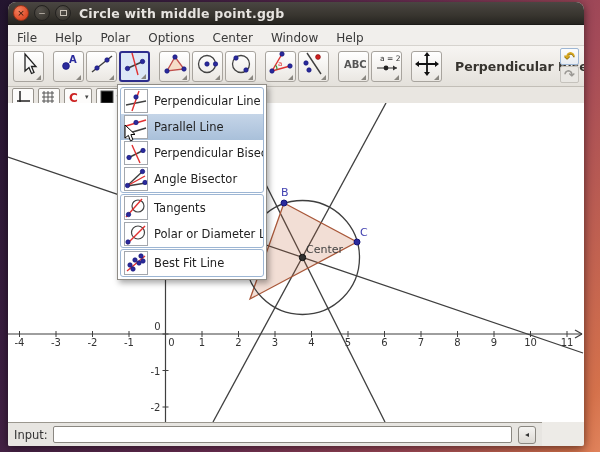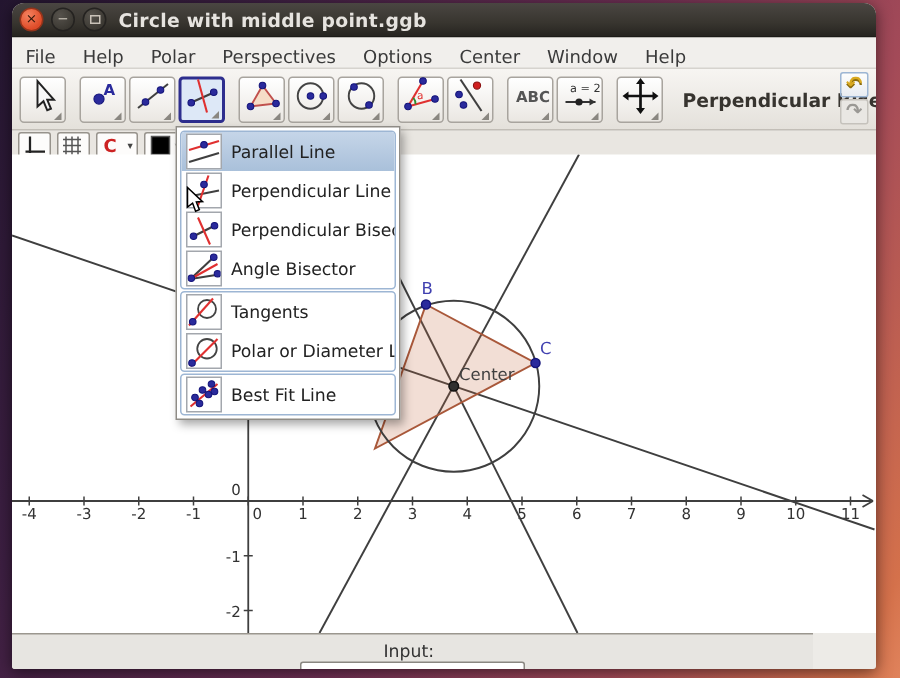--- a/index.html
+++ b/index.html
@@ -57,21 +57,21 @@
   .toolmenu{position:absolute;left:109px;top:82px;width:146px;background:#ffffff;
     border:1px solid #8f8c86;box-shadow:2px 3px 6px rgba(0,0,0,.35);padding:1px;z-index:30;}
   .tm-group{border:1px solid #9db6d4;border-radius:3px;margin:1px;overflow:hidden;background:#fff;}
   .tm-item{height:26px;display:flex;align-items:center;}
   .tm-item.hl{background:linear-gradient(#c5d5e8,#a9c0da);}
   .tm-iconbox{width:22px;height:22px;border:1px solid #a3a7ad;background:#fff;margin:0 6px 0 3px;
     display:flex;align-items:center;justify-content:center;flex:0 0 auto;}
   .tm-label{font-size:11.5px;color:#222;white-space:nowrap;}
   
   .inputbar{position:absolute;left:0;bottom:0;width:534px;height:24px;background:#e7e5e1;
-    border-top:1px solid #9b978f;display:flex;align-items:center;box-sizing:border-box;padding:4px 6px;flex-direction:column;}
+    border-top:1px solid #9b978f;display:flex;align-items:center;box-sizing:border-box;padding:4px 6px;}
   .inputbar label{font-size:11.5px;color:#333;margin-right:5px;}
   .inputbar input{flex:1;height:15px;border:1px solid #8a8781;border-radius:2px;
     font-size:11px;padding:0 3px;background:#fff;outline:none;}
   .help-btn{width:16px;height:16px;margin-left:6px;border:1px solid #8a8781;border-radius:3px;
     background:linear-gradient(#f5f4f2,#dcd9d4);display:flex;align-items:center;justify-content:center;
     font-size:8px;color:#333;}
   .cursor{position:absolute;left:115px;top:122px;z-index:50;pointer-events:none;}
   svg text{font-family:"DejaVu Sans","Liberation Sans",sans-serif;}
 </style>
 </head>
@@ -85,21 +85,20 @@
     <span class="winbtn plain">
         <span class="sq"></span>
       </span>
     <span class="title">Circle with middle point.ggb</span>
   </div>
 
   <div class="menubar" id="menubar">
       <span>File</span>
       <span>Help</span>
       <span>Polar</span>
-      <span>Perspectives</span>
       <span>Options</span>
       <span>Center</span>
       <span>Window</span>
       <span>Help</span>
     </div>
 
   <div class="toolbar">
     <div style="display:flex;align-items:center;margin-left:4px;" id="toolbar-buttons">
         <div class="tb-btn">
           <span><svg width="26" height="26" viewBox="0 0 26 26">
@@ -323,39 +322,39 @@
       <circle cx="294.5" cy="154.5" r="3.2" fill="#303030" stroke="#111"></circle>
 
       <text x="273" y="93" font-size="11" fill="#4040b0">B</text>
       <text x="352" y="133" font-size="11" fill="#4040b0">C</text>
       <text x="298" y="150" font-size="11" fill="#3f3f3f">Center</text>
     </svg>
   </div>
 
   <div class="toolmenu" id="toolmenu">
       <div class="tm-group">
+        <div class="tm-item">
+          <span class="tm-iconbox">
+            <svg width="22" height="22" viewBox="0 0 22 22">
+              <line x1="1" y1="15" x2="21" y2="11" stroke="#3f3f3f" stroke-width="1.4"></line>
+              <line x1="7" y1="21" x2="14" y2="1" stroke="#e03030" stroke-width="1.4"></line>
+              <circle cx="11" cy="7" r="2.2" fill="#2a2a9c" stroke="#14147a" stroke-width="0.7"></circle>
+            </svg>
+          </span>
+          <span class="tm-label">Perpendicular Line</span>
+        </div>
         <div class="tm-item hl">
           <span class="tm-iconbox">
             <svg width="22" height="22" viewBox="0 0 22 22">
               <line x1="1" y1="18" x2="21" y2="12" stroke="#3f3f3f" stroke-width="1.4"></line>
               <line x1="1" y1="10" x2="21" y2="4" stroke="#e03030" stroke-width="1.4"></line>
               <circle cx="11" cy="6.5" r="2.2" fill="#2a2a9c" stroke="#14147a" stroke-width="0.7"></circle>
             </svg>
           </span>
           <span class="tm-label">Parallel Line</span>
-        </div>
-        <div class="tm-item">
-          <span class="tm-iconbox">
-            <svg width="22" height="22" viewBox="0 0 22 22">
-              <line x1="1" y1="15" x2="21" y2="11" stroke="#3f3f3f" stroke-width="1.4"></line>
-              <line x1="7" y1="21" x2="14" y2="1" stroke="#e03030" stroke-width="1.4"></line>
-              <circle cx="11" cy="7" r="2.2" fill="#2a2a9c" stroke="#14147a" stroke-width="0.7"></circle>
-            </svg>
-          </span>
-          <span class="tm-label">Perpendicular Line</span>
         </div>
         <div class="tm-item">
           <span class="tm-iconbox">
             <svg width="22" height="22" viewBox="0 0 22 22">
               <line x1="3" y1="16" x2="19" y2="8" stroke="#3f3f3f" stroke-width="1.4"></line>
               <line x1="7" y1="3" x2="15" y2="21" stroke="#e03030" stroke-width="1.4"></line>
               <circle cx="4" cy="15.5" r="2.2" fill="#2a2a9c" stroke="#14147a" stroke-width="0.7"></circle>
               <circle cx="18" cy="8.5" r="2.2" fill="#2a2a9c" stroke="#14147a" stroke-width="0.7"></circle>
             </svg>
           </span>

